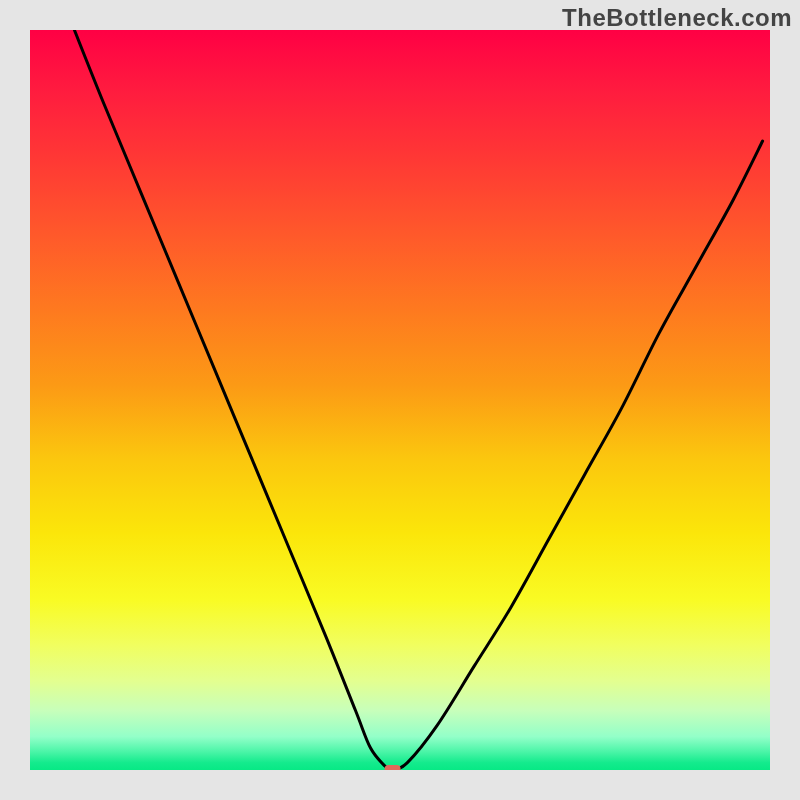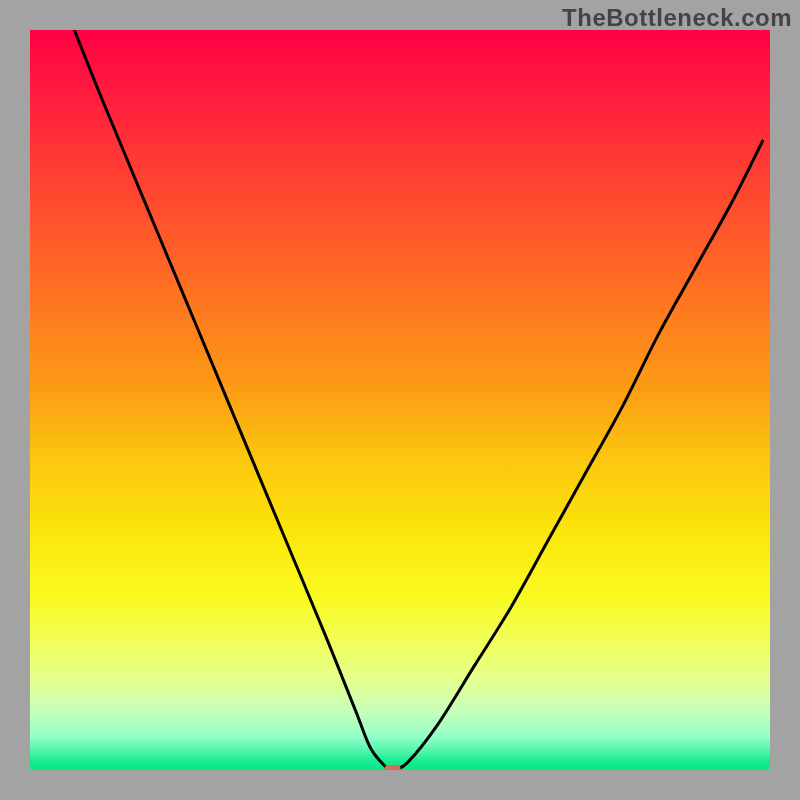--- a/index.html
+++ b/index.html
@@ -7,21 +7,21 @@
     padding: 0;
     width: 800px;
     height: 800px;
     background: #000;
     overflow: hidden;
   }
   .stage {
     position: relative;
     width: 800px;
     height: 800px;
-    background: #a3a3a3;
+    background: #e5e5e5;
   }
   .watermark {
     position: absolute;
     top: 4px;
     right: 8px;
     color: #444;
     font-family: Arial, Helvetica, sans-serif;
     font-size: 24px;
     font-weight: 600;
     letter-spacing: 0.5px;

